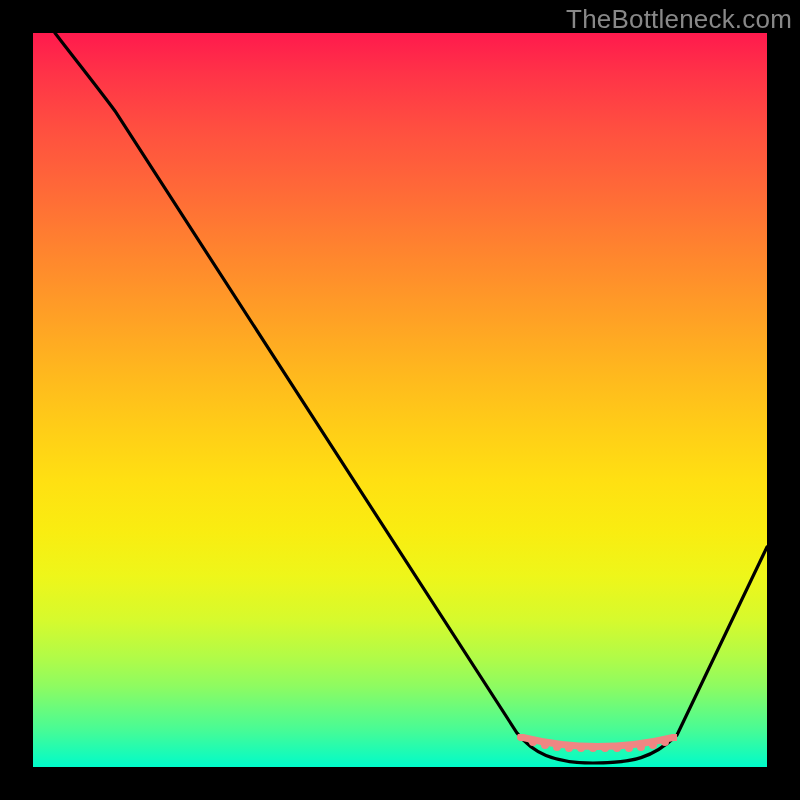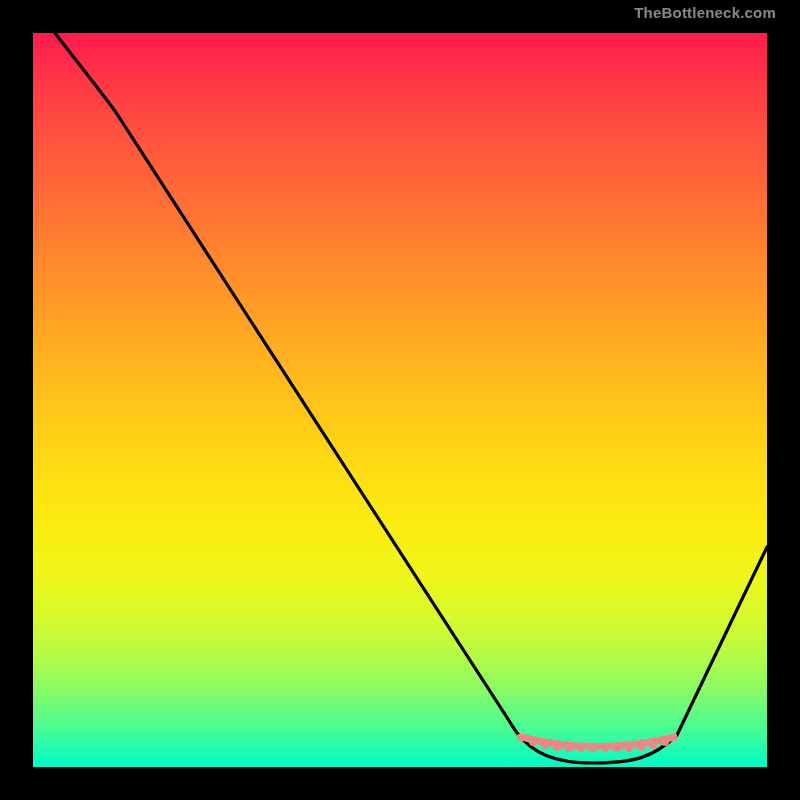--- a/index.html
+++ b/index.html
@@ -7,24 +7,24 @@
     width: 800px;
     height: 800px;
     background: #000;
     position: relative;
     font-family: Arial, sans-serif;
     overflow: hidden;
   }
   .watermark {
     position: absolute;
     top: 4px;
-    right: 24px;
+    right: 8px;
     color: #888;
-    font-size: 15px;
-    font-weight: bold;
+    font-size: 26px;
+    font-weight: normal;
     z-index: 10;
     letter-spacing: 0.2px;
   }
   .plot-area {
     position: absolute;
     left: 33px;
     top: 33px;
     width: 734px;
     height: 734px;
     background: linear-gradient(to bottom,

